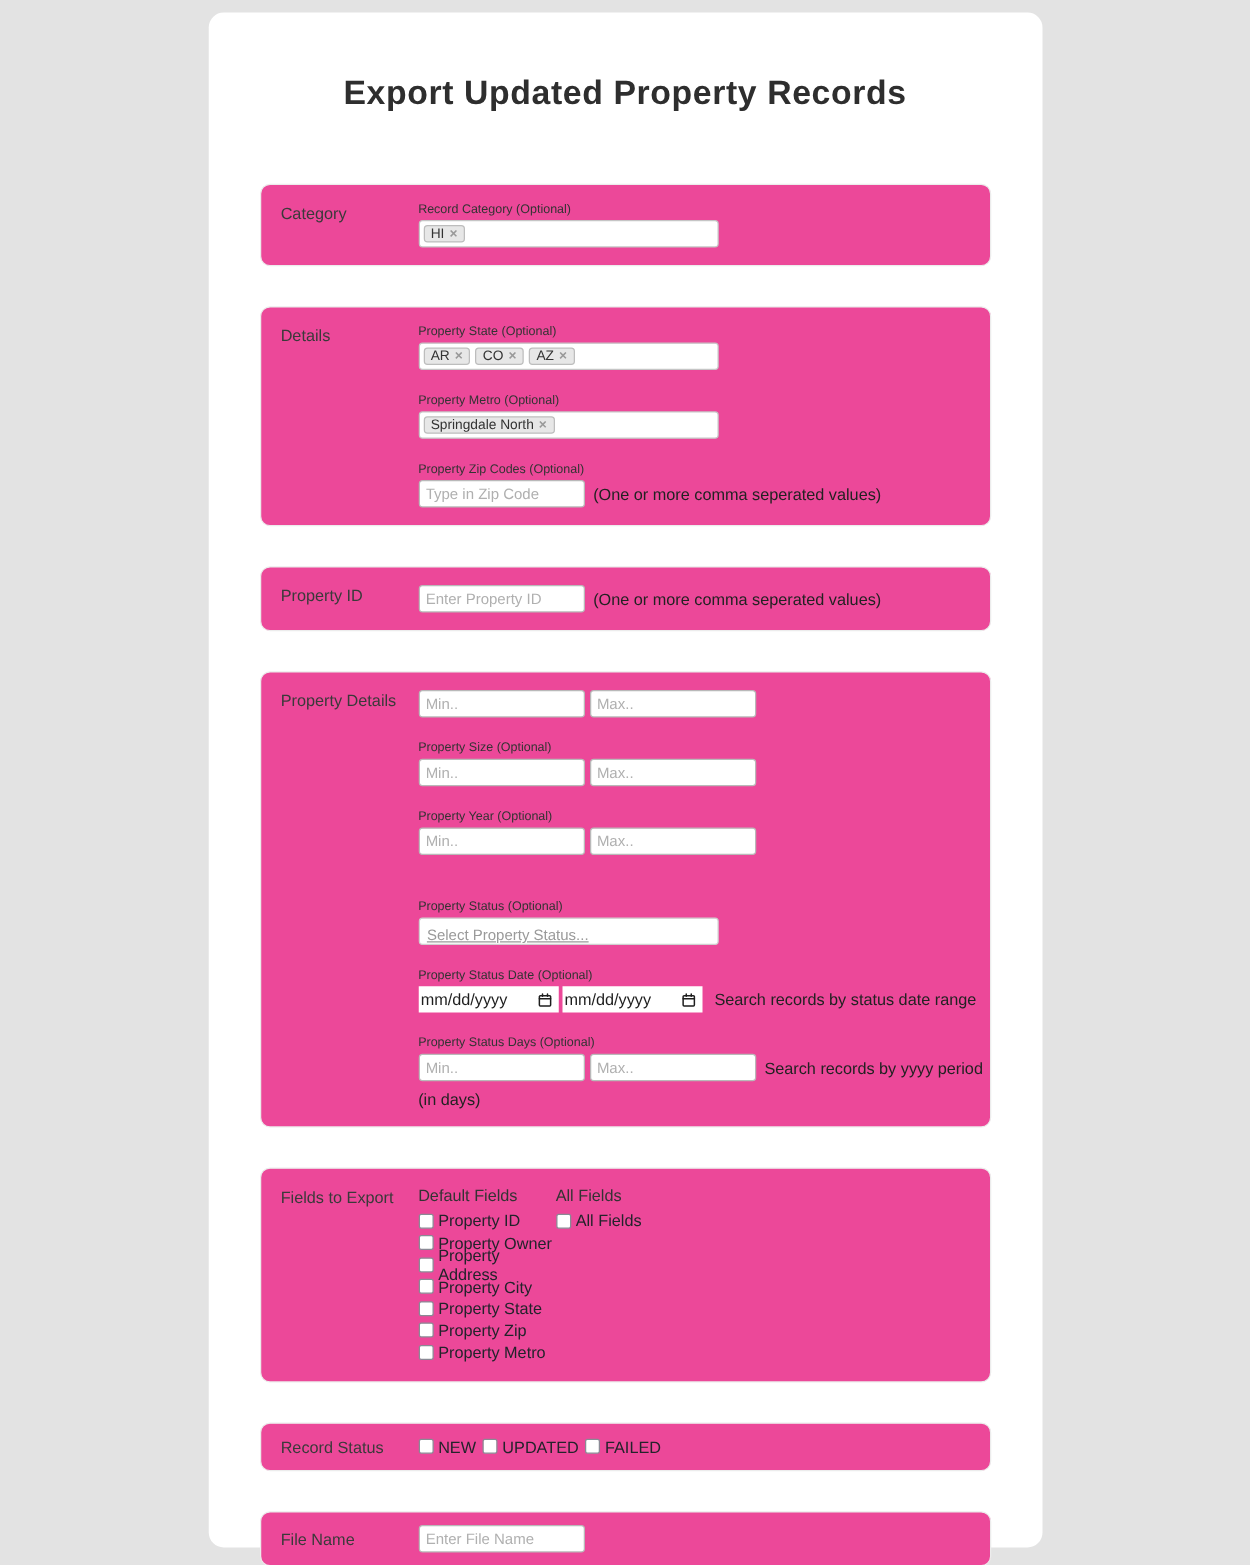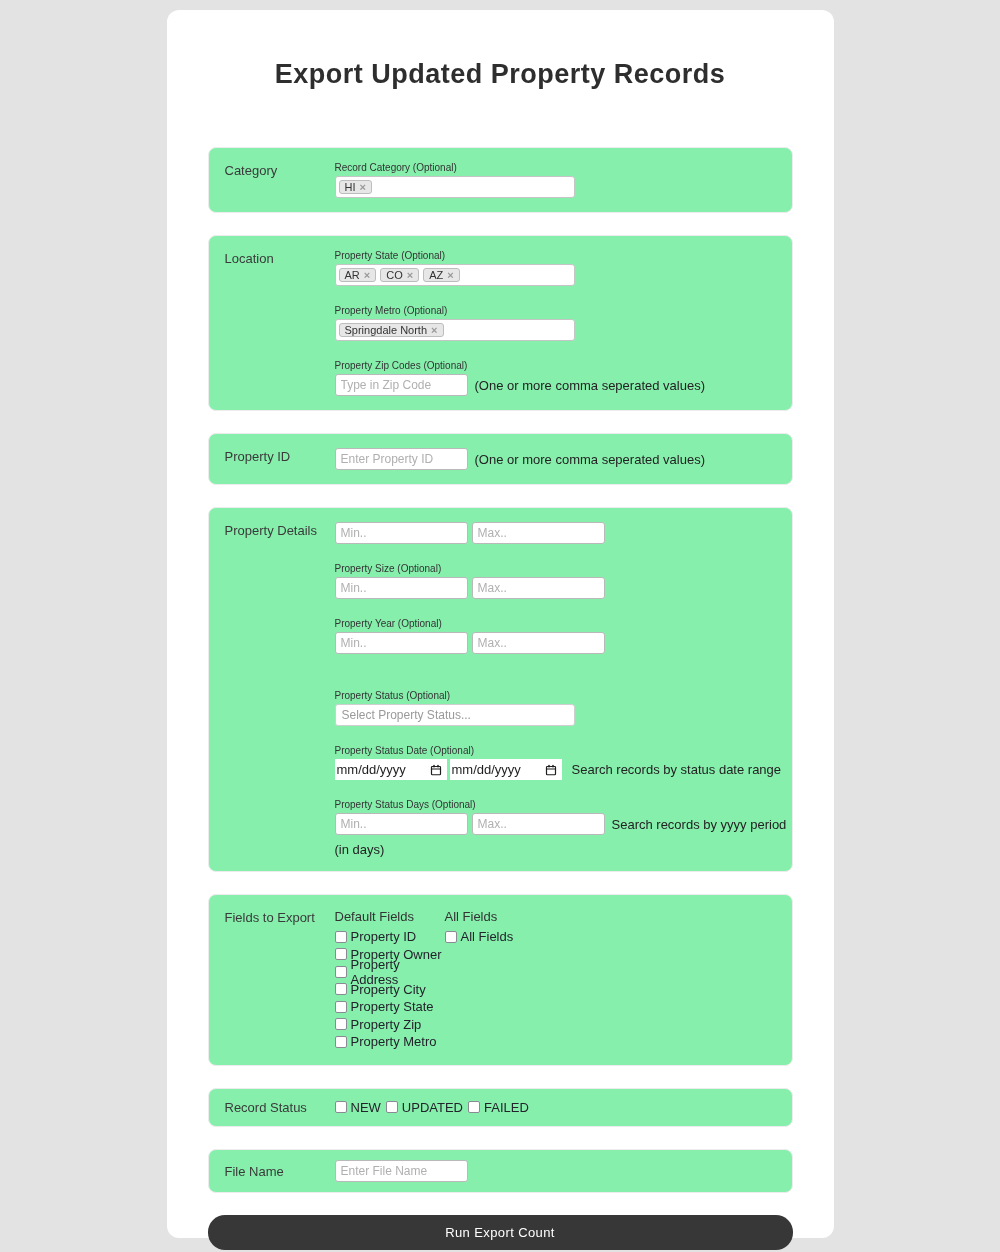--- a/index.html
+++ b/index.html
@@ -27,25 +27,25 @@
     line-height: 28px;
     font-weight: 800;
     letter-spacing: 0.5px;
     color: #2e2e2e;
   }
 
   .form-wrap { width: 585px; margin: 59px auto 0; }
 
   .panel {
     display: flex;
-    background: #86efac;
+    background: #ec4899;
     border: 1px solid #ececec;
     border-radius: 8px;
     padding: 14px 16px 14px 16px;
-    margin-bottom: 22px;
+    margin-bottom: 32px;
     box-sizing: border-box;
   }
   .side-label {
     width: 110px;
     flex-shrink: 0;
     font-size: 13px;
     color: #3a3a3a;
     padding-top: 1px;
   }
   .fields { flex: 1; }
@@ -87,25 +87,26 @@
     color: #333;
     background: #fff;
     font-family: "Liberation Sans", sans-serif;
   }
   .text-input::placeholder { color: #b0b0b0; }
   .select-box {
     width: 240px; height: 22px;
     border: 1px solid #cfcfcf;
     border-radius: 3px;
     background: #fff;
-    display: flex; align-items: center;
+    display: flex; align-items: flex-end;
     padding: 0 6px;
     font-size: 12px; color: #9a9a9a;
     box-sizing: border-box;
     cursor: pointer;
+    text-decoration: underline;
   }
 
   .inline-row { display: flex; align-items: center; }
   .minmax-gap { margin-right: 4px; }
   .hint { font-size: 13px; color: #222; margin-left: 7px; white-space: nowrap; }
   .hint-below { font-size: 13px; color: #222; margin-top: 7px; }
 
   .date-box {
     width: 112px; height: 21px;
     background: #fff;
@@ -175,21 +176,21 @@
             <span class="tag">
               <span>HI</span>
               <span class="tag-x">×</span>
             </span>
           </div>
         </div>
       </div>
     </div>
 
     <div class="panel">
-      <div class="side-label">Location</div>
+      <div class="side-label">Details</div>
       <div class="fields">
         <div class="group">
           <div class="field-label">Property State (Optional)</div>
           <div class="tag-input">
             <span class="tag">
               <span>AR</span>
               <span class="tag-x">×</span>
             </span>
             <span class="tag">
               <span>CO</span>

